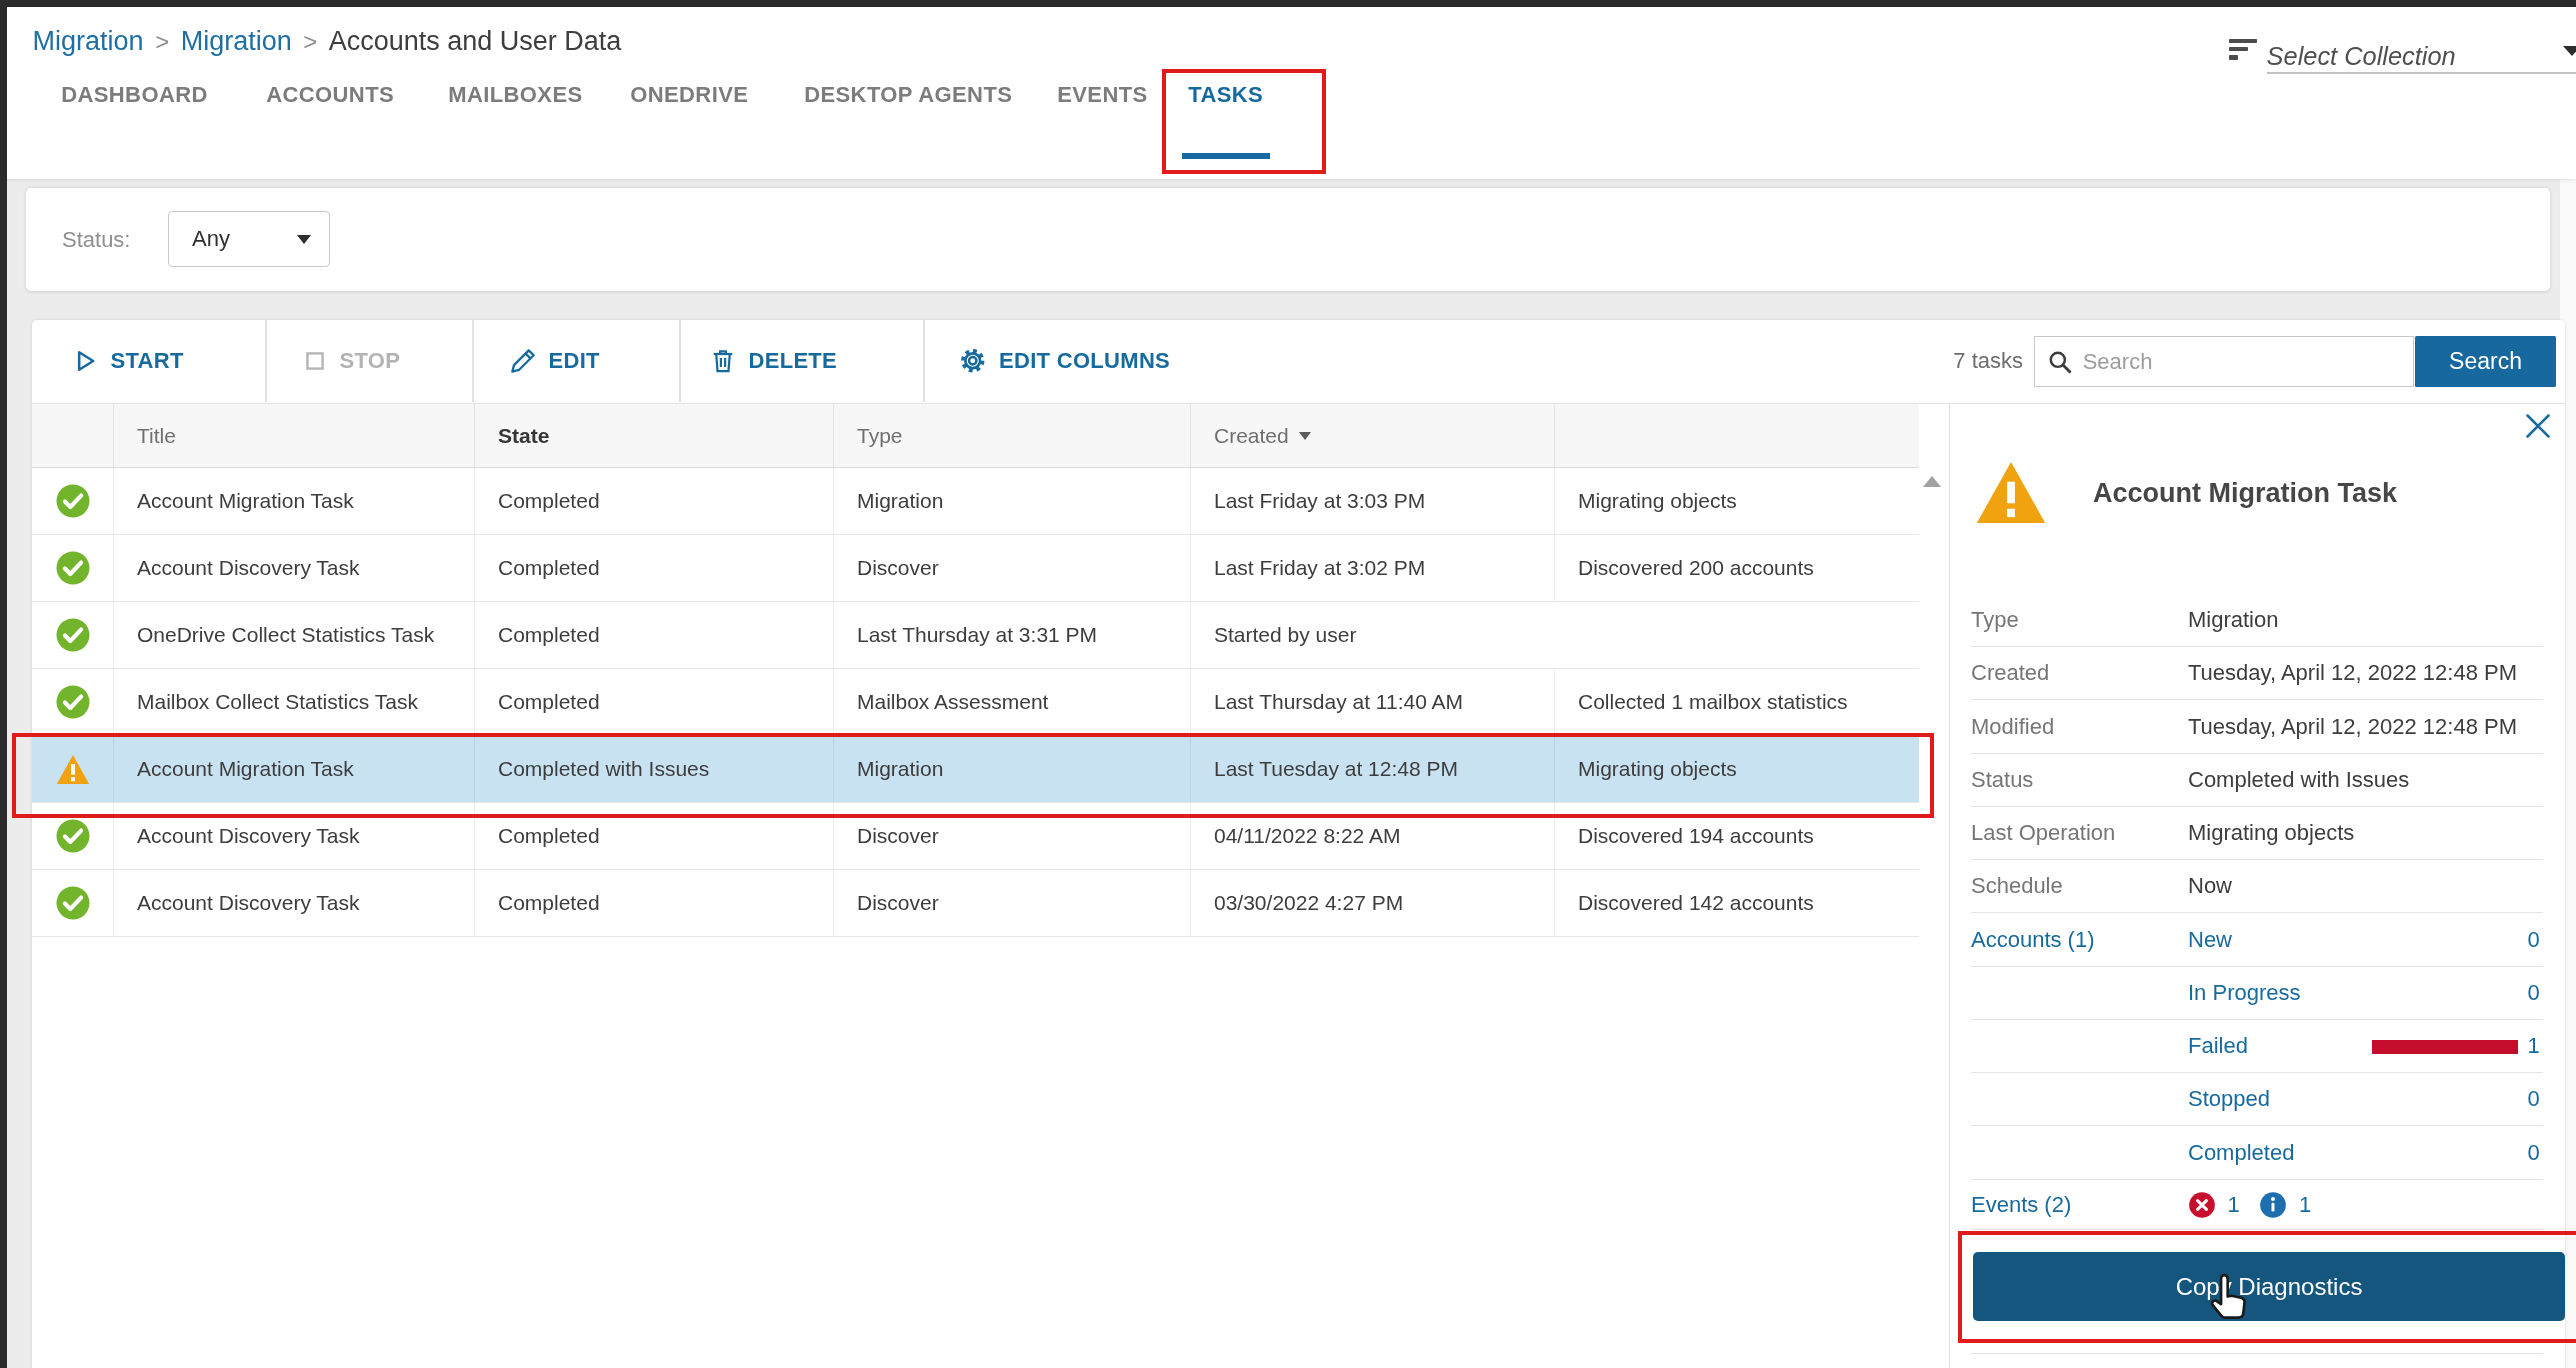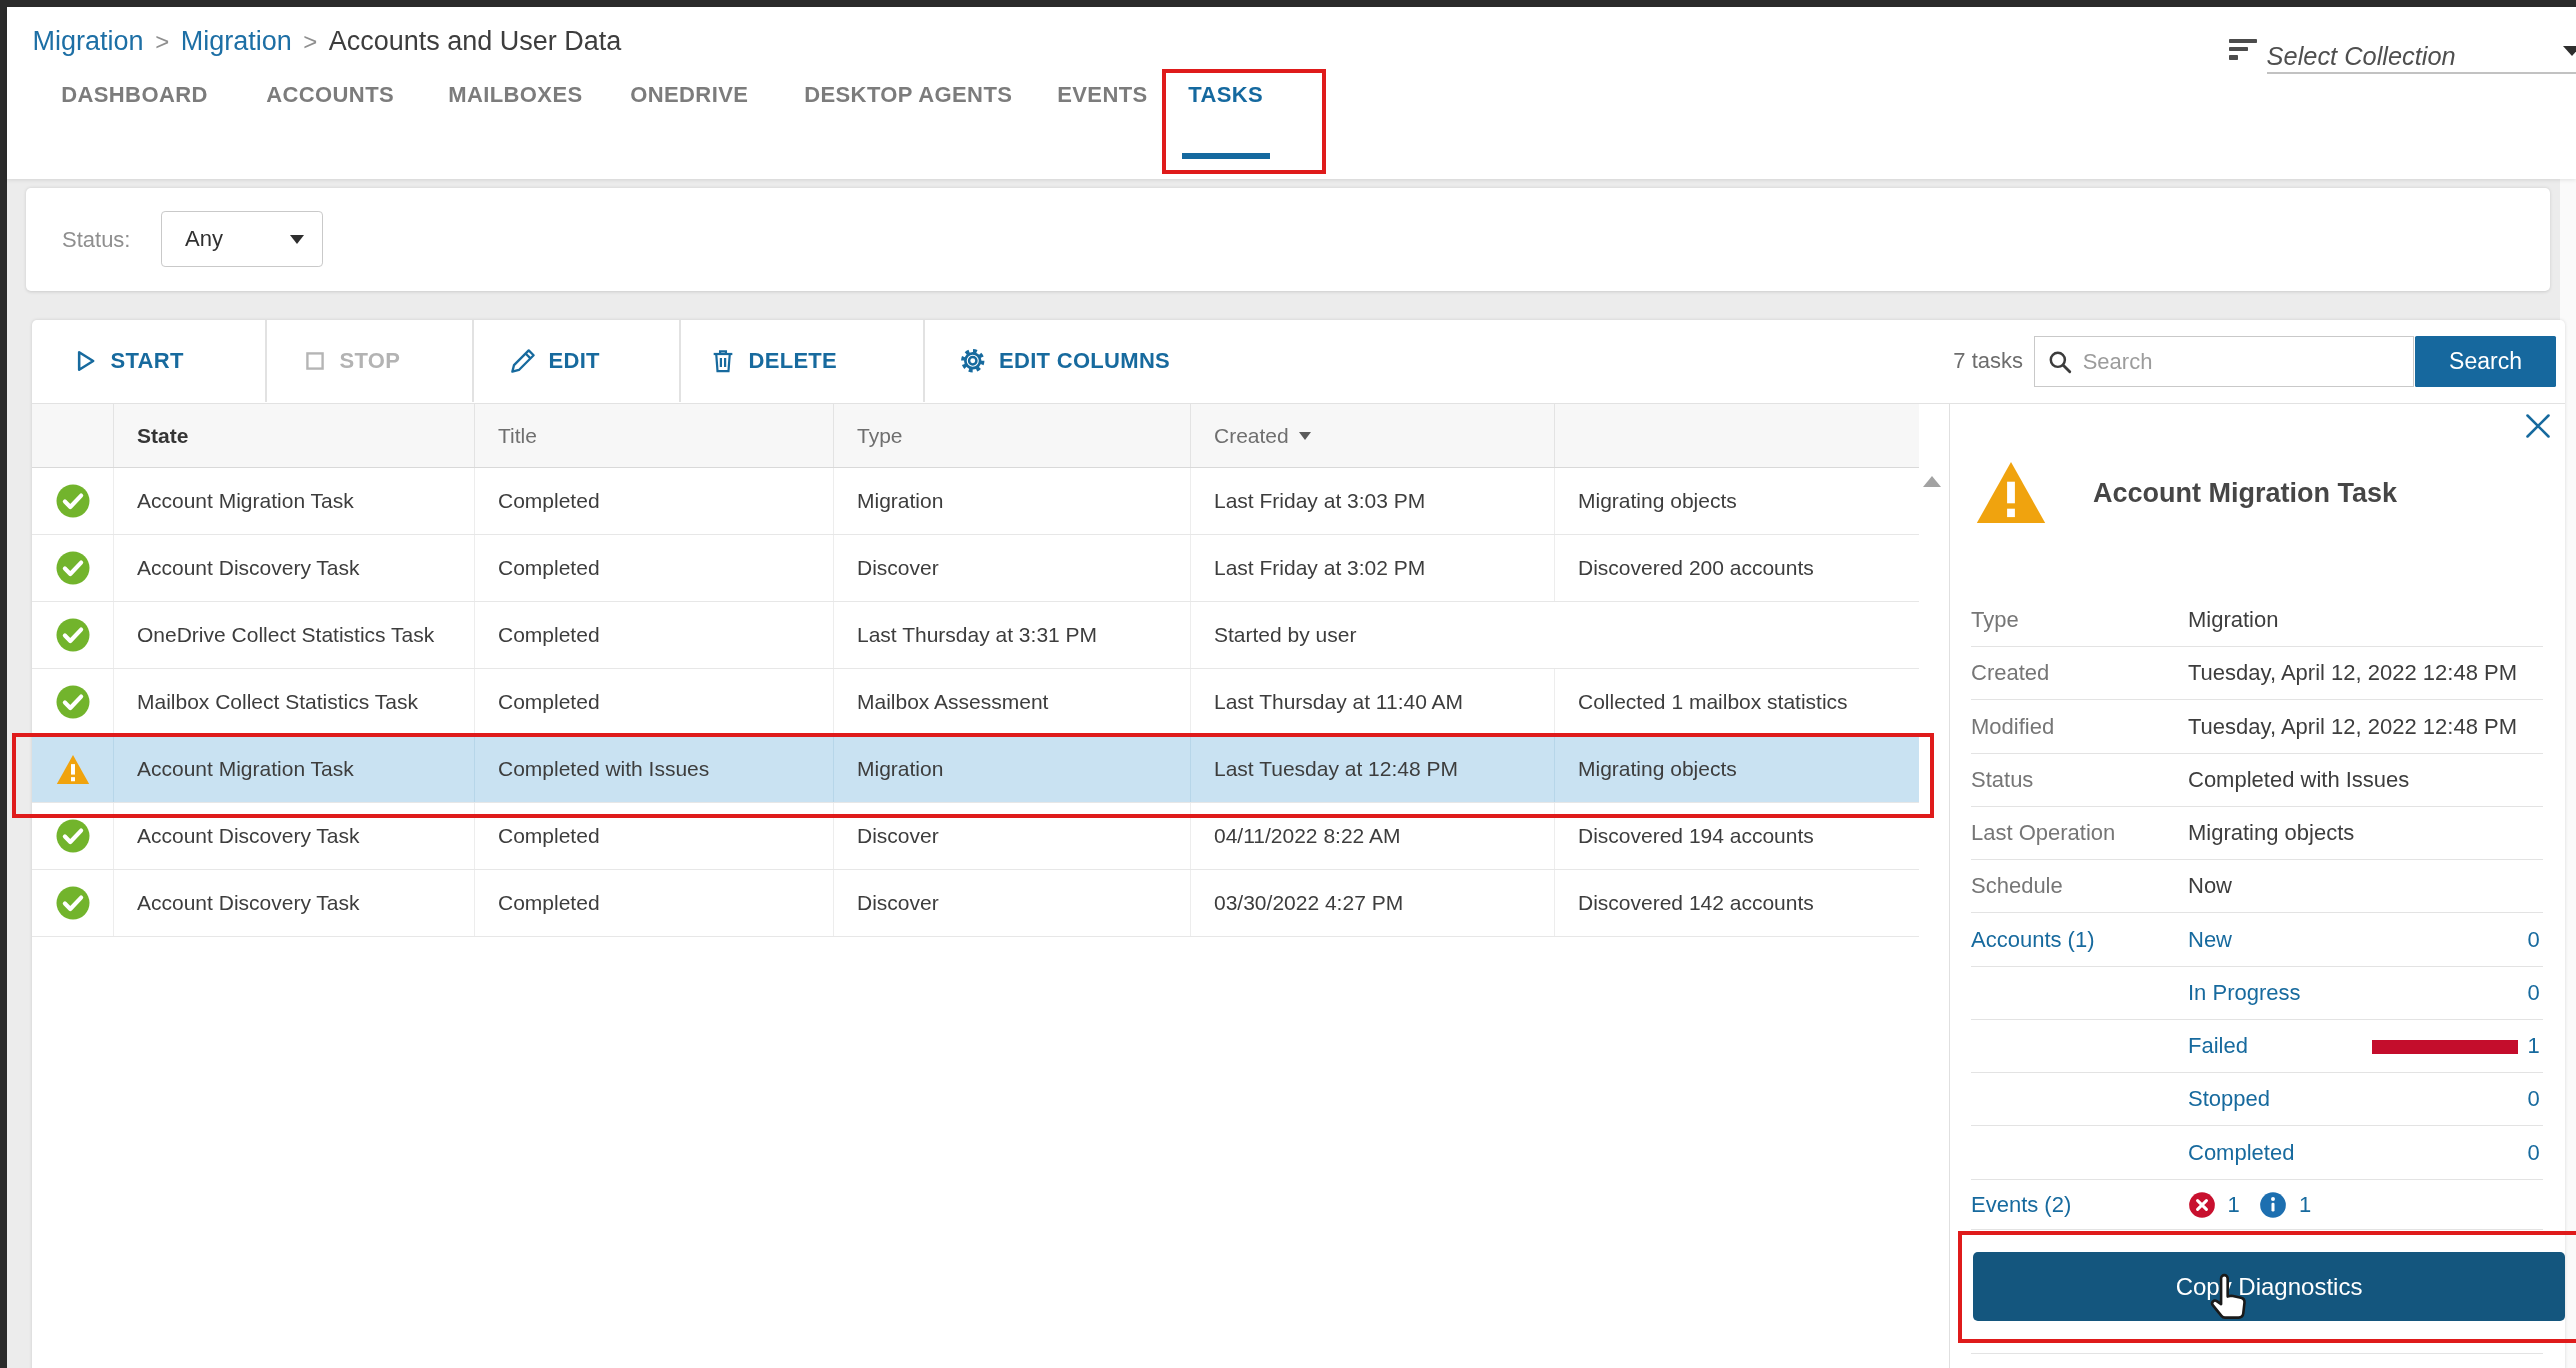--- a/index.html
+++ b/index.html
@@ -33,21 +33,21 @@
 
   
   .tab{position:absolute;top:75px;height:84px;display:flex;padding:0 6.6px;
        font-size:22px;font-weight:600;letter-spacing:0.4px;color:#7c7c7c;cursor:pointer;}
   .tab.active{color:#15699f;}
   .tab.active::after{content:'';position:absolute;left:0;right:0;bottom:6.6px;height:5.7px;background:#15699f;}
 
   
   #filter-card{left:26px;top:188px;width:2524px;height:103px;background:#fff;border-radius:4.9px;box-shadow:0 0.8px 3.3px rgba(0,0,0,.14);}
   #filter-label{left:36px;top:0;height:103px;display:flex;align-items:center;font-size:22px;color:#8f8f8f;}
-  #status-select{left:135px;top:23px;width:162px;height:56px;background:#fff;border:1.6px solid #c9c9c9;border-radius:4.1px;
+  #status-select{left:142px;top:23px;width:162px;height:56px;background:#fff;border:1.6px solid #c9c9c9;border-radius:4.1px;
                  display:flex;align-items:center;justify-content:space-between;padding:0 18px 0 23px;box-sizing:border-box;cursor:pointer;}
   #status-select .val{font-size:22px;color:#303030;}
   #status-select .caret{border-top-width:9.8px;border-left-width:7.4px;border-right-width:7.4px;}
 
   
   #main-card{left:26px;top:320px;width:2533px;height:1049px;background:#fff;border-radius:4.9px 4.9px 0 0;box-shadow:0 0.8px 3.3px rgba(0,0,0,.14);margin-left:6px;}
 
   
   #toolbar{left:0;top:0;width:2533px;height:84px;border-bottom:1.6px solid #e2e2e2;box-sizing:border-box;}
   .tbtn{position:absolute;top:0;height:82px;display:flex;align-items:center;gap:11.5px;
@@ -232,25 +232,25 @@
             <line x1="15" y1="15" x2="21" y2="21" stroke="#3c3c3c" stroke-width="2.6" stroke-linecap="round"></line>
           </svg>
         <input id="search-input" placeholder="Search" style="">
       </div>
       <div id="search-btn">Search</div>
     </div>
 
     <div class="abs" id="table">
       <div class="trow" id="thead">
         <div class="cell" style="padding-left:0"></div>
+        <div class="cell">
+            <span>Title</span>
+          </div>
         <div class="cell state-h">
             <span>State</span>
-          </div>
-        <div class="cell">
-            <span>Title</span>
           </div>
         <div class="cell">
             <span>Type</span>
           </div>
         <div class="cell">
             <span>Created</span>
             <span class="sort-arrow"></span>
           </div>
       </div>
 

